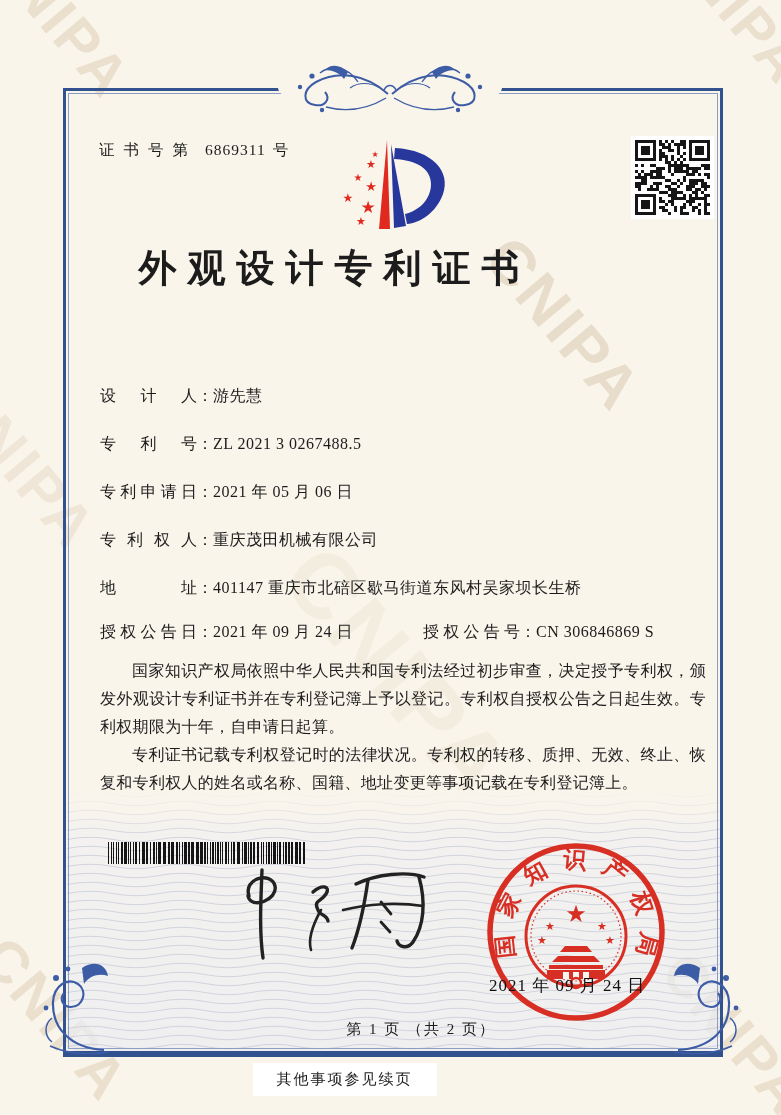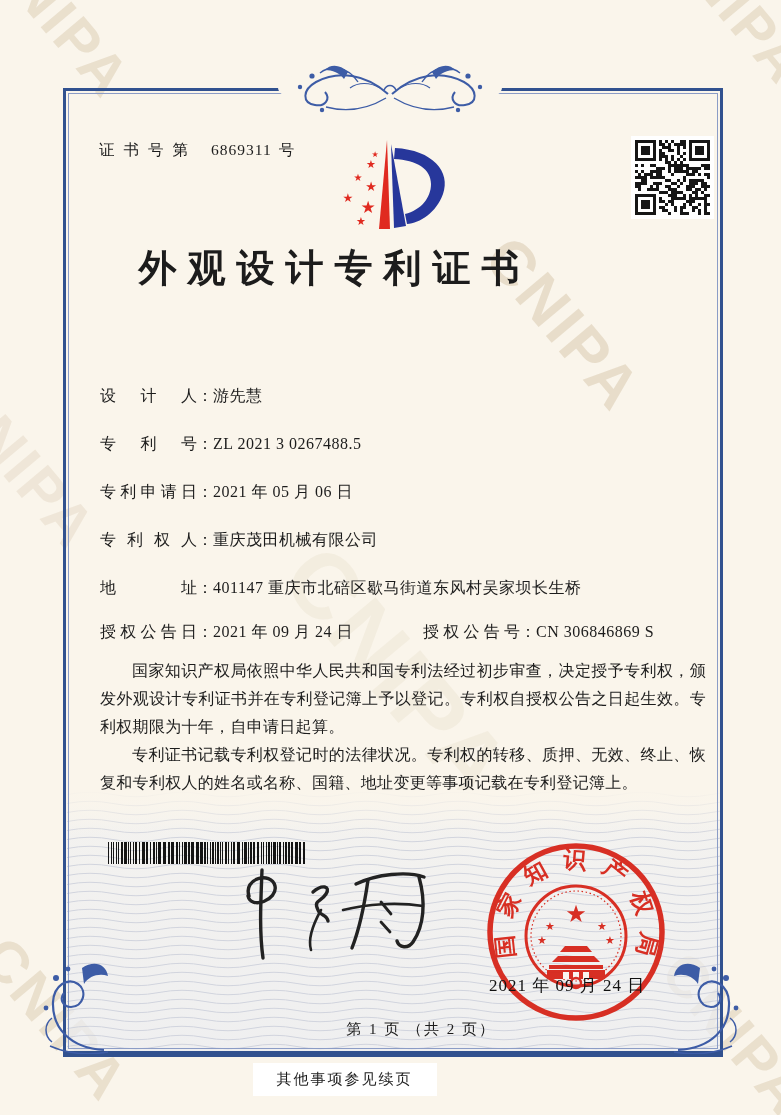--- a/index.html
+++ b/index.html
@@ -40,21 +40,21 @@
              background:linear-gradient(180deg,var(--page-bg),rgba(250,246,238,0))}
 
   .orn{position:absolute;z-index:2}
   .flourish{left:272px;top:58px;width:236px;height:58px}
   .corner-l{left:38px;top:958px;width:74px;height:96px}
   .corner-r{left:670px;top:958px;width:74px;height:96px;transform:scaleX(-1)}
 
   
   .cert-no{position:absolute;left:99px;top:140px;font-size:15.5px;z-index:3}
   .cert-no .pre{letter-spacing:9px}
-  .cert-no .num{letter-spacing:1px;margin-left:14px}
+  .cert-no .num{letter-spacing:1px;margin-left:8px}
   .cert-no .suf{margin-left:7px}
   .logo{position:absolute;left:325px;top:124px;width:140px;height:118px;z-index:3}
   .qr-card{position:absolute;left:631px;top:136px;width:83px;height:83px;background:#fff;padding:4px;z-index:3}
 
   .title{position:absolute;left:63px;top:243px;width:532px;text-align:center;
          font-size:38px;font-weight:bold;letter-spacing:11px;text-indent:11px;z-index:3}
 
   
   .row{position:absolute;left:100px;font-size:16px;z-index:3;white-space:nowrap}
   .flabel{display:inline-block;width:97px;text-align:justify;text-align-last:justify;vertical-align:bottom}

